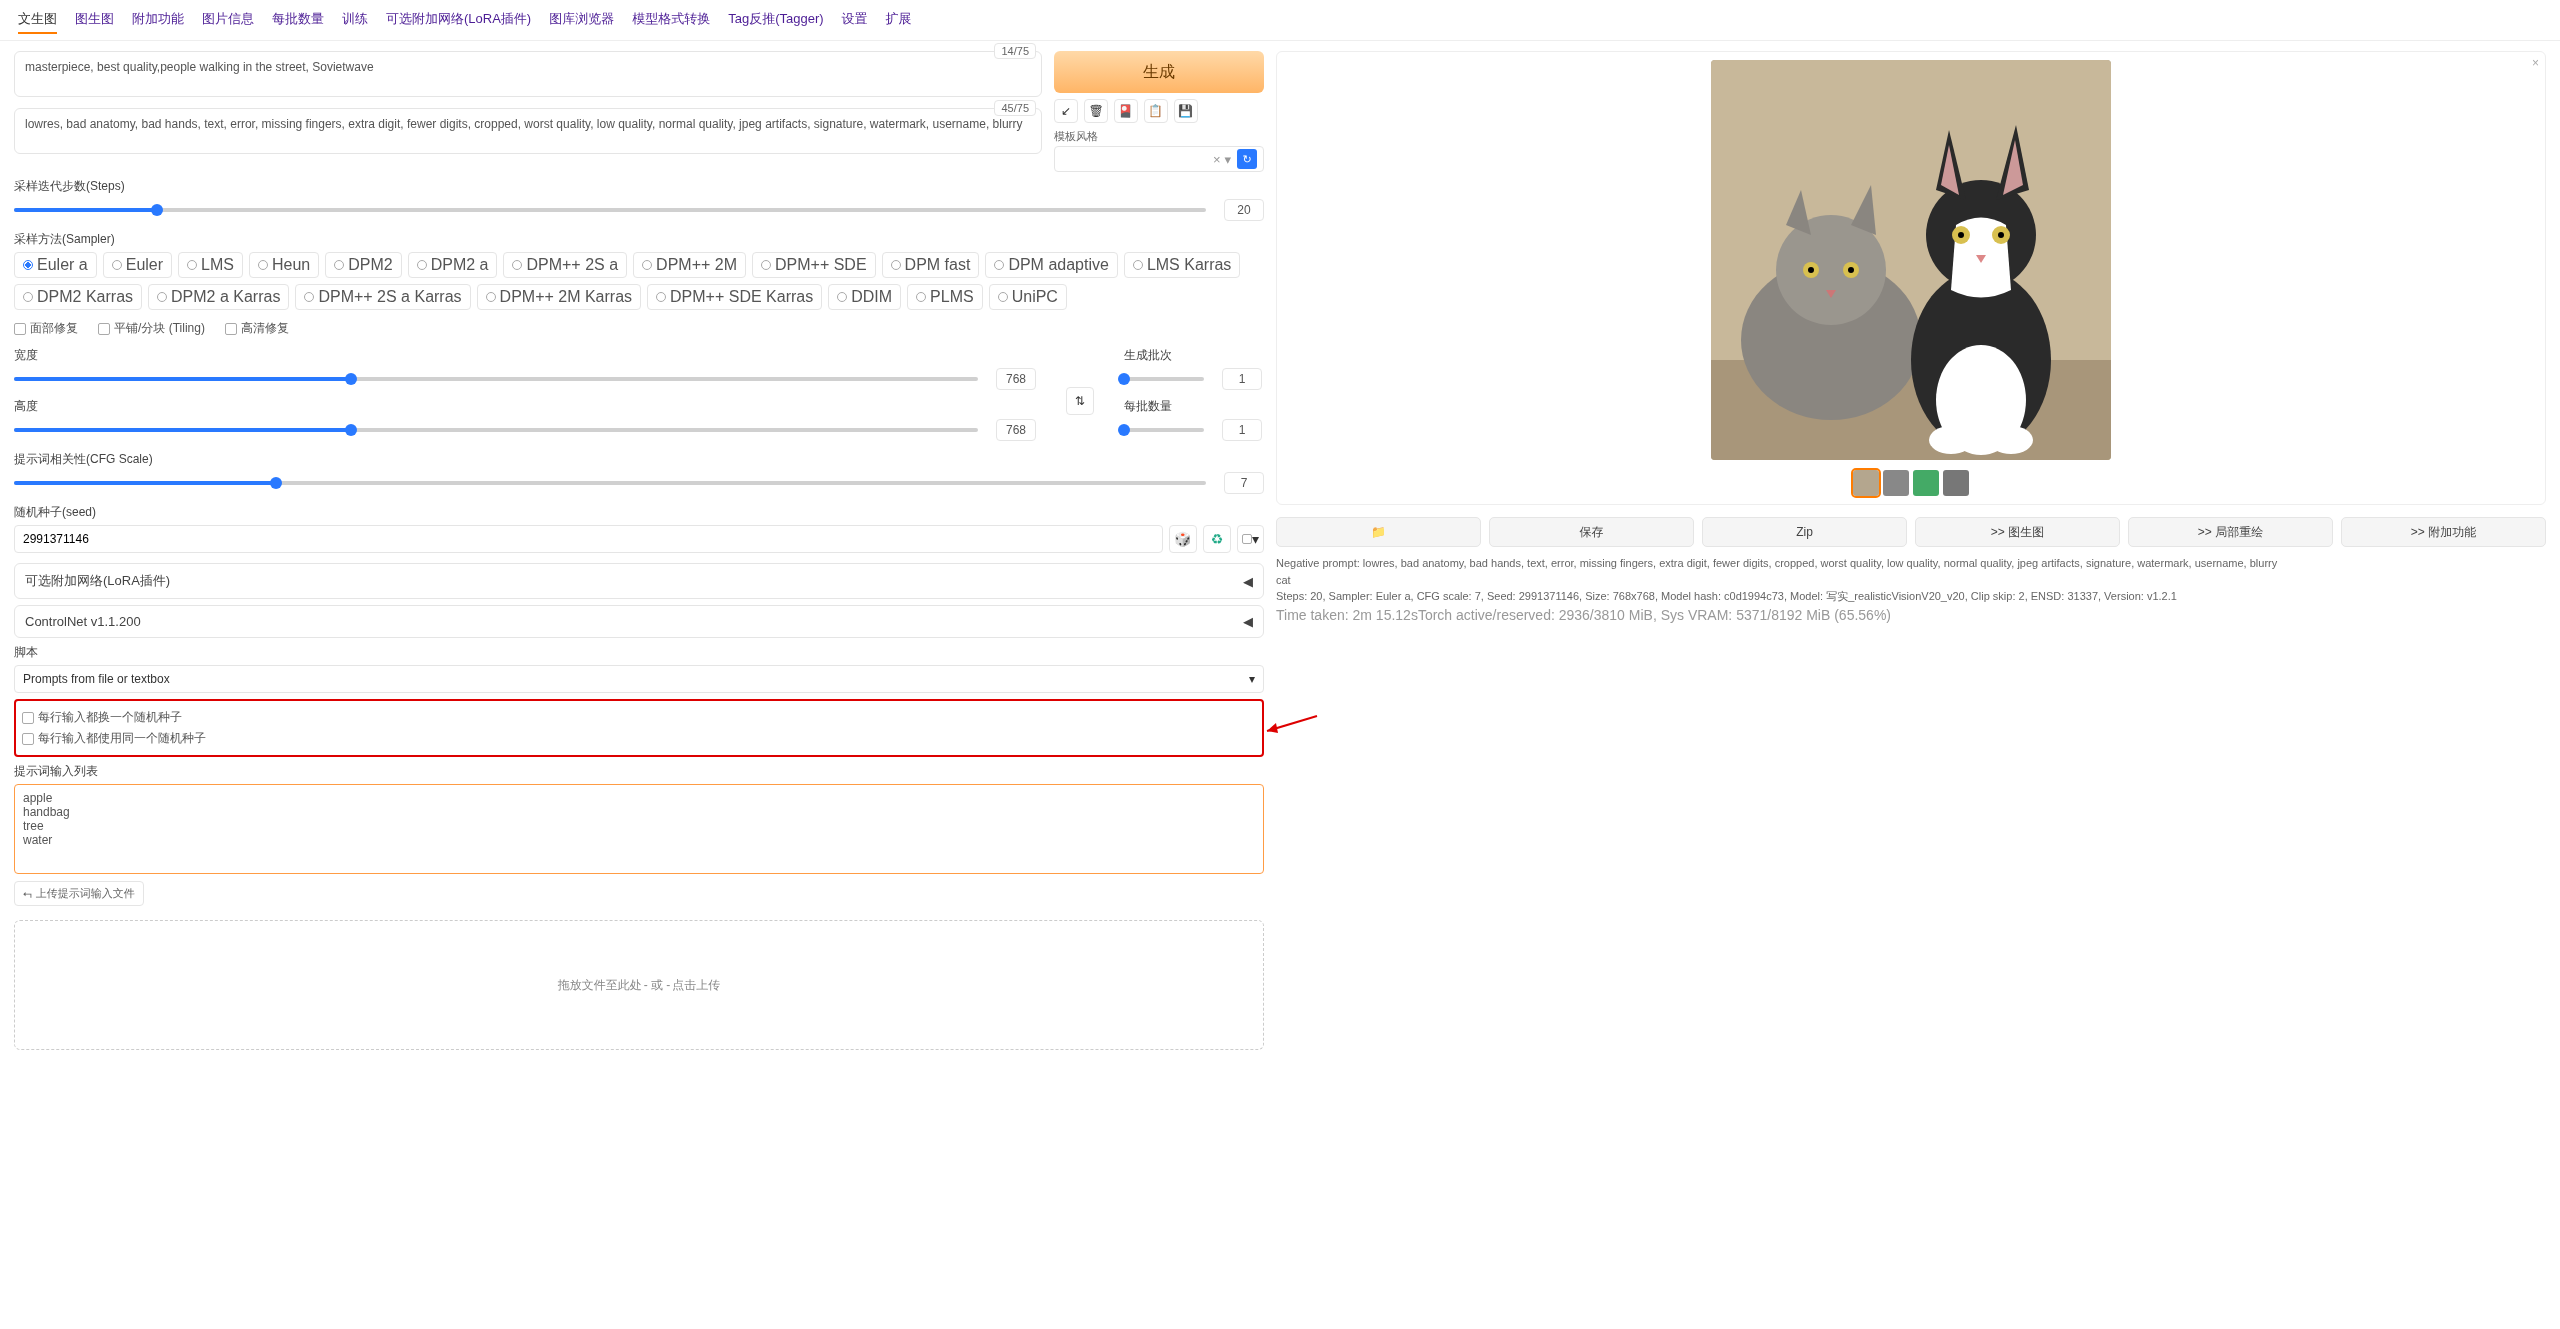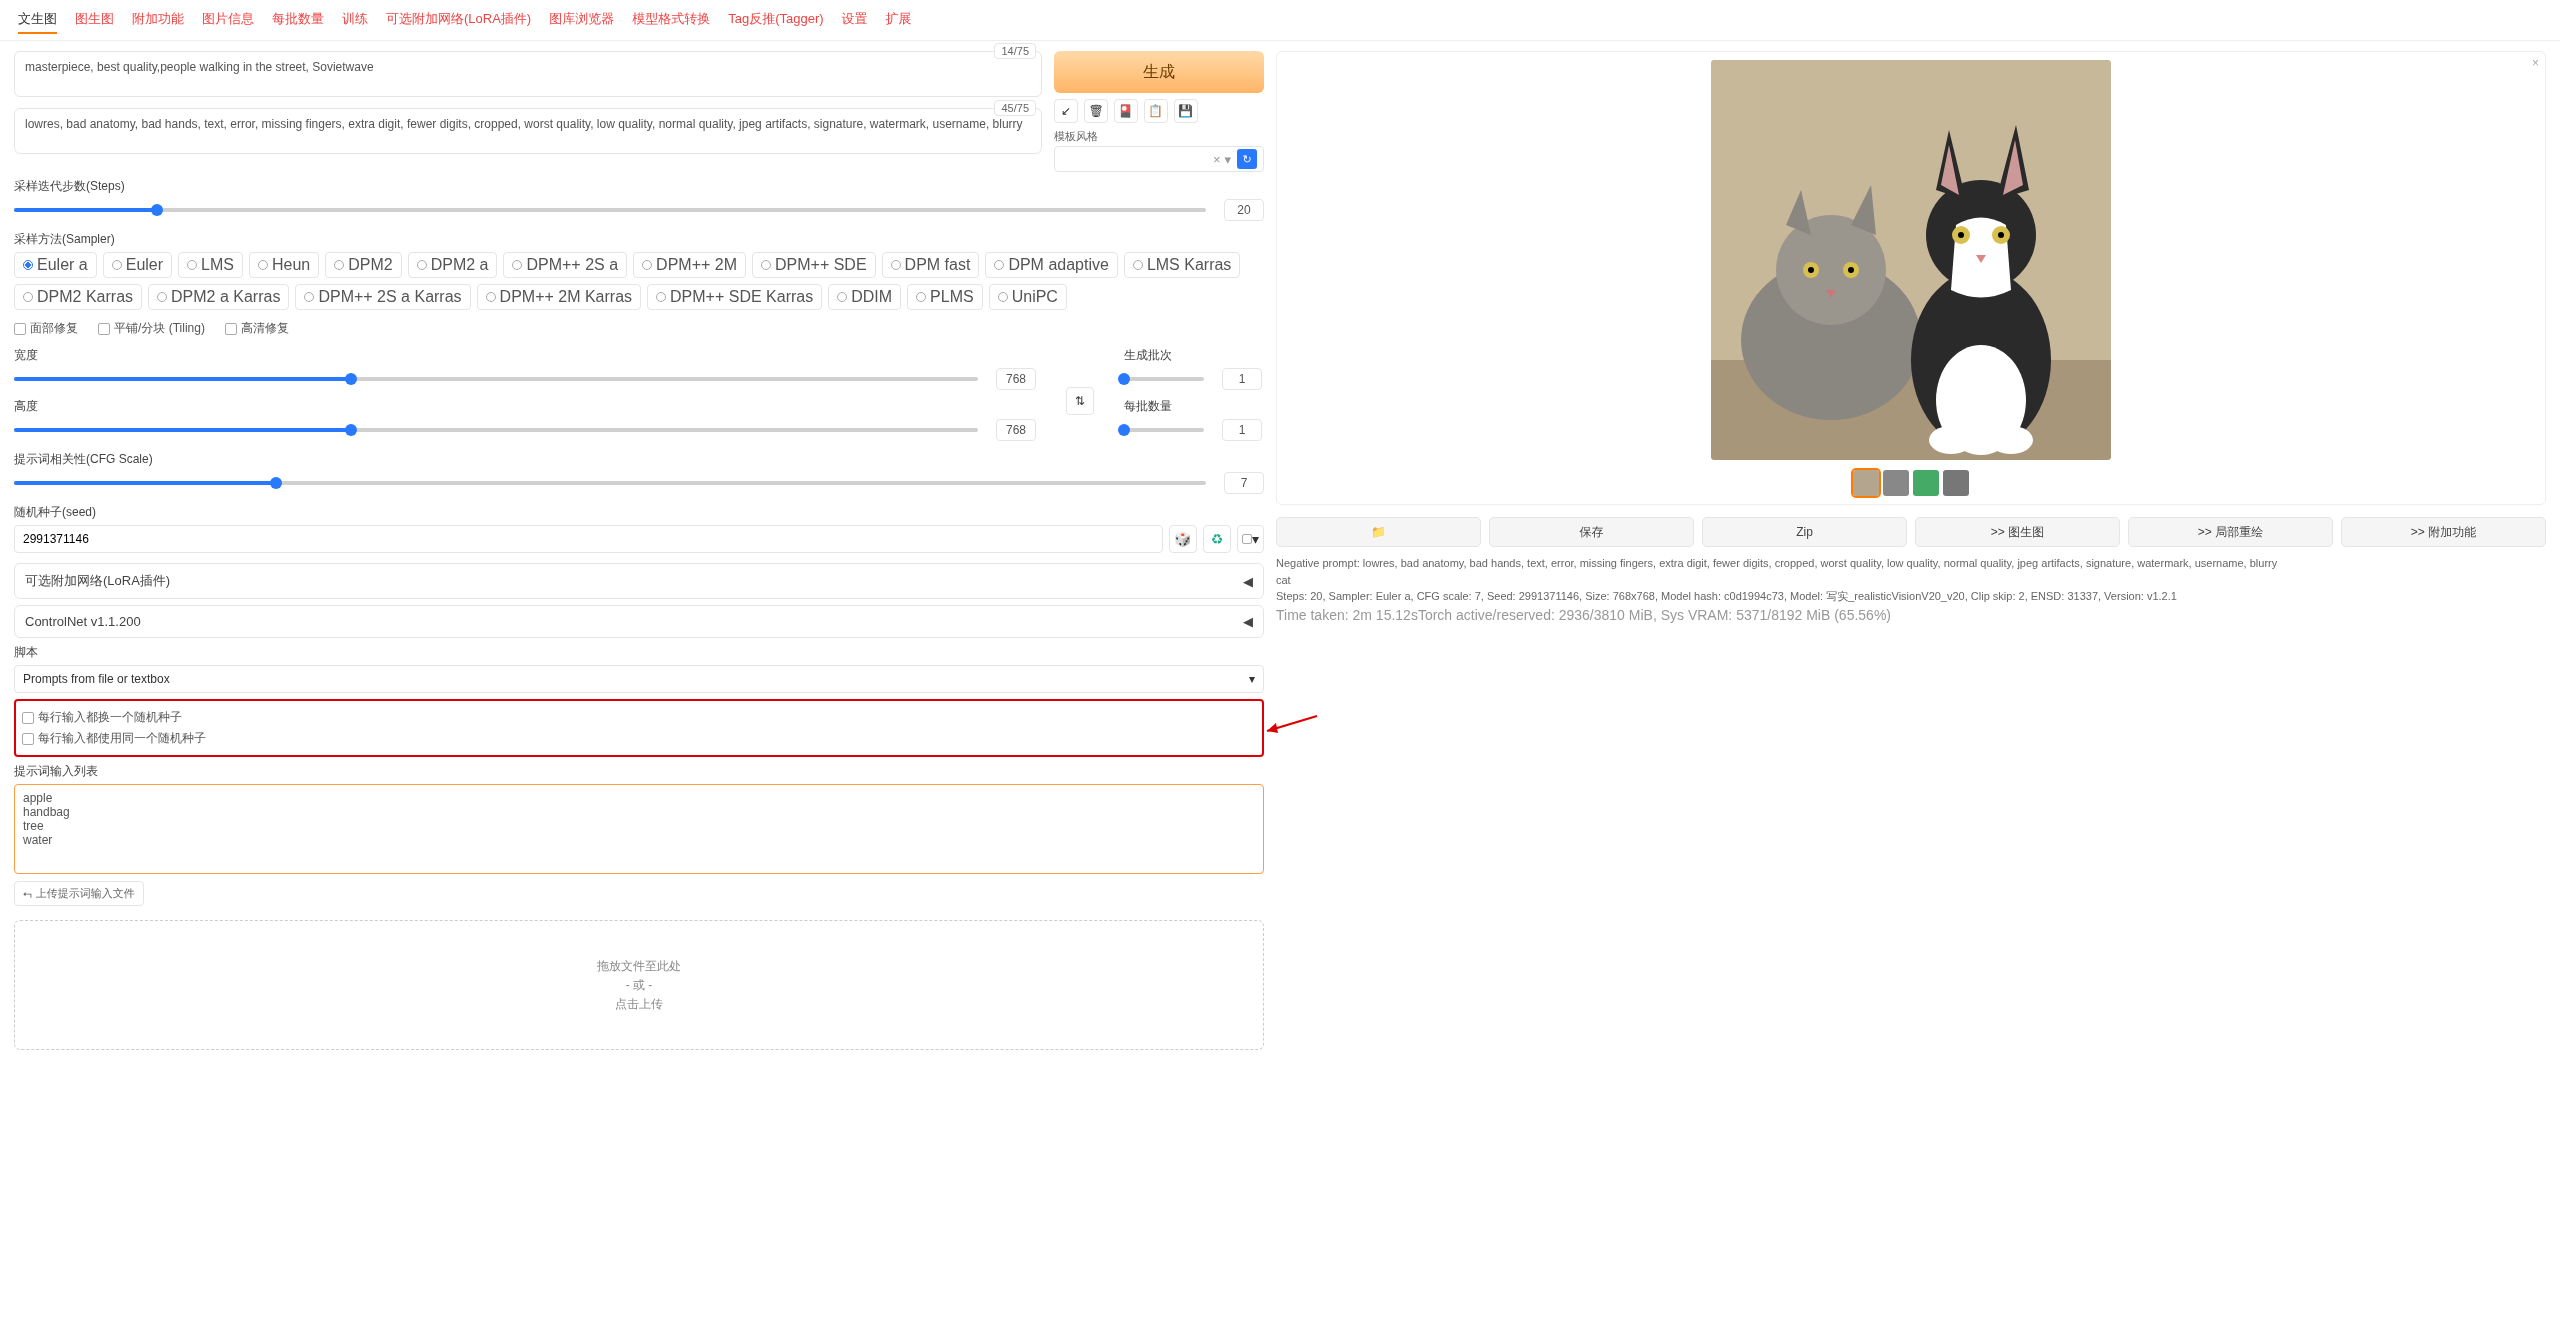--- a/index.html
+++ b/index.html
@@ -1,18 +1,18 @@
 <!DOCTYPE html>
 <html><head>
 <meta charset="utf-8">
 <style>
 * { box-sizing: border-box; margin: 0; padding: 0; }
 body { font-family: -apple-system, BlinkMacSystemFont, "Segoe UI", sans-serif; font-size: 13px; color: #333; background: #fff; }
 .tabs { display: flex; gap: 18px; padding: 6px 18px; border-bottom: 1px solid #eee; font-size: 13px; }
-.tab { color: #ef4444; cursor: pointer; padding: 4px 0; }
+.tab { color: #4c1d95; cursor: pointer; padding: 4px 0; }
 .tab.active { color: #333; font-weight: 500; border-bottom: 2px solid #ff7c00; }
 .main { display: flex; gap: 12px; padding: 10px 14px; }
 .left { flex: 0 0 1250px; }
 .right { flex: 1; }
 .prompt-row { position: relative; margin-bottom: 8px; }
 .prompt-ta { width: 100%; min-height: 44px; border: 1px solid #e5e5e5; border-radius: 6px; padding: 8px 10px; font-size: 12px; color: #555; resize: none; font-family: inherit; }
 .counter { position: absolute; right: 6px; top: -8px; background: #fff; border: 1px solid #e5e5e5; border-radius: 4px; padding: 1px 6px; font-size: 11px; color: #666; }
 .gen-btn { width: 100%; height: 42px; background: linear-gradient(180deg,#ffd9a8,#ffb566); border: none; border-radius: 6px; font-size: 16px; color: #6b3b00; cursor: pointer; margin-bottom: 6px; }
 .icon-row { display: flex; gap: 6px; margin-bottom: 6px; }
 .icon-btn { width: 24px; height: 24px; border: 1px solid #e5e5e5; border-radius: 4px; background: #fff; display: flex; align-items: center; justify-content: center; font-size: 12px; cursor: pointer; }
@@ -43,21 +43,21 @@
 .seed-row { display: flex; gap: 6px; align-items: center; }
 .seed-in { flex: 1; height: 28px; border: 1px solid #e5e5e5; border-radius: 4px; padding: 0 8px; font-size: 12px; }
 .sm-btn { width: 28px; height: 28px; border: 1px solid #e5e5e5; border-radius: 4px; background: #fff; display: flex; align-items: center; justify-content: center; cursor: pointer; font-size: 14px; }
 .accordion { border: 1px solid #e5e5e5; border-radius: 6px; padding: 8px 10px; margin-bottom: 6px; display: flex; justify-content: space-between; align-items: center; font-size: 13px; color: #444; cursor: pointer; }
 .script-sel { width: 100%; height: 28px; border: 1px solid #e5e5e5; border-radius: 4px; padding: 0 8px; font-size: 12px; display: flex; align-items: center; justify-content: space-between; cursor: pointer; margin-bottom: 6px; }
 .red-box { border: 2px solid #d00; border-radius: 4px; padding: 4px 6px; margin-bottom: 6px; position: relative; }
 .red-box .chk { margin: 4px 0; }
 .arrow { position: absolute; right: -60px; top: 10px; width: 60px; height: 30px; pointer-events: none; }
 .prompt-list-ta { width: 100%; min-height: 90px; border: 1px solid #ff9c44; border-radius: 4px; padding: 6px 8px; font-size: 12px; color: #555; resize: none; font-family: inherit; }
 .upload-btn { border: 1px solid #e5e5e5; border-radius: 4px; padding: 4px 8px; font-size: 11px; color: #666; display: inline-flex; align-items: center; gap: 4px; margin-top: 4px; cursor: pointer; }
-.drop { margin-top: 14px; border: 1px dashed #ccc; border-radius: 6px; height: 130px; display: flex; flex-direction: column; align-items: center; justify-content: center; color: #888; font-size: 12px; gap: 2px; }
+.drop { margin-top: 14px; border: 1px dashed #ccc; border-radius: 6px; height: 130px; display: flex; align-items: center; justify-content: center; color: #888; font-size: 12px; gap: 2px; }
 .preview { border: 1px solid #eee; border-radius: 6px; padding: 8px; position: relative; }
 .preview .close { position: absolute; right: 6px; top: 4px; font-size: 12px; color: #aaa; cursor: pointer; }
 .preview-img { display: block; margin: 0 auto; background: #b4a68e; border-radius: 4px; }
 .thumbs { display: flex; gap: 4px; justify-content: center; margin-top: 10px; }
 .thumb-i { width: 26px; height: 26px; border-radius: 3px; background: #999; cursor: pointer; }
 .thumb-i.sel { outline: 2px solid #ff7c00; }
 .act-row { display: flex; gap: 8px; margin-top: 12px; }
 .act-btn { flex: 1; height: 30px; border: 1px solid #e5e5e5; border-radius: 5px; background: #f5f5f5; font-size: 12px; color: #444; cursor: pointer; display: flex; align-items: center; justify-content: center; }
 .info { font-size: 11px; color: #666; line-height: 1.5; margin-top: 8px; }
 .info .small { font-size: 14px; color: #999; }

